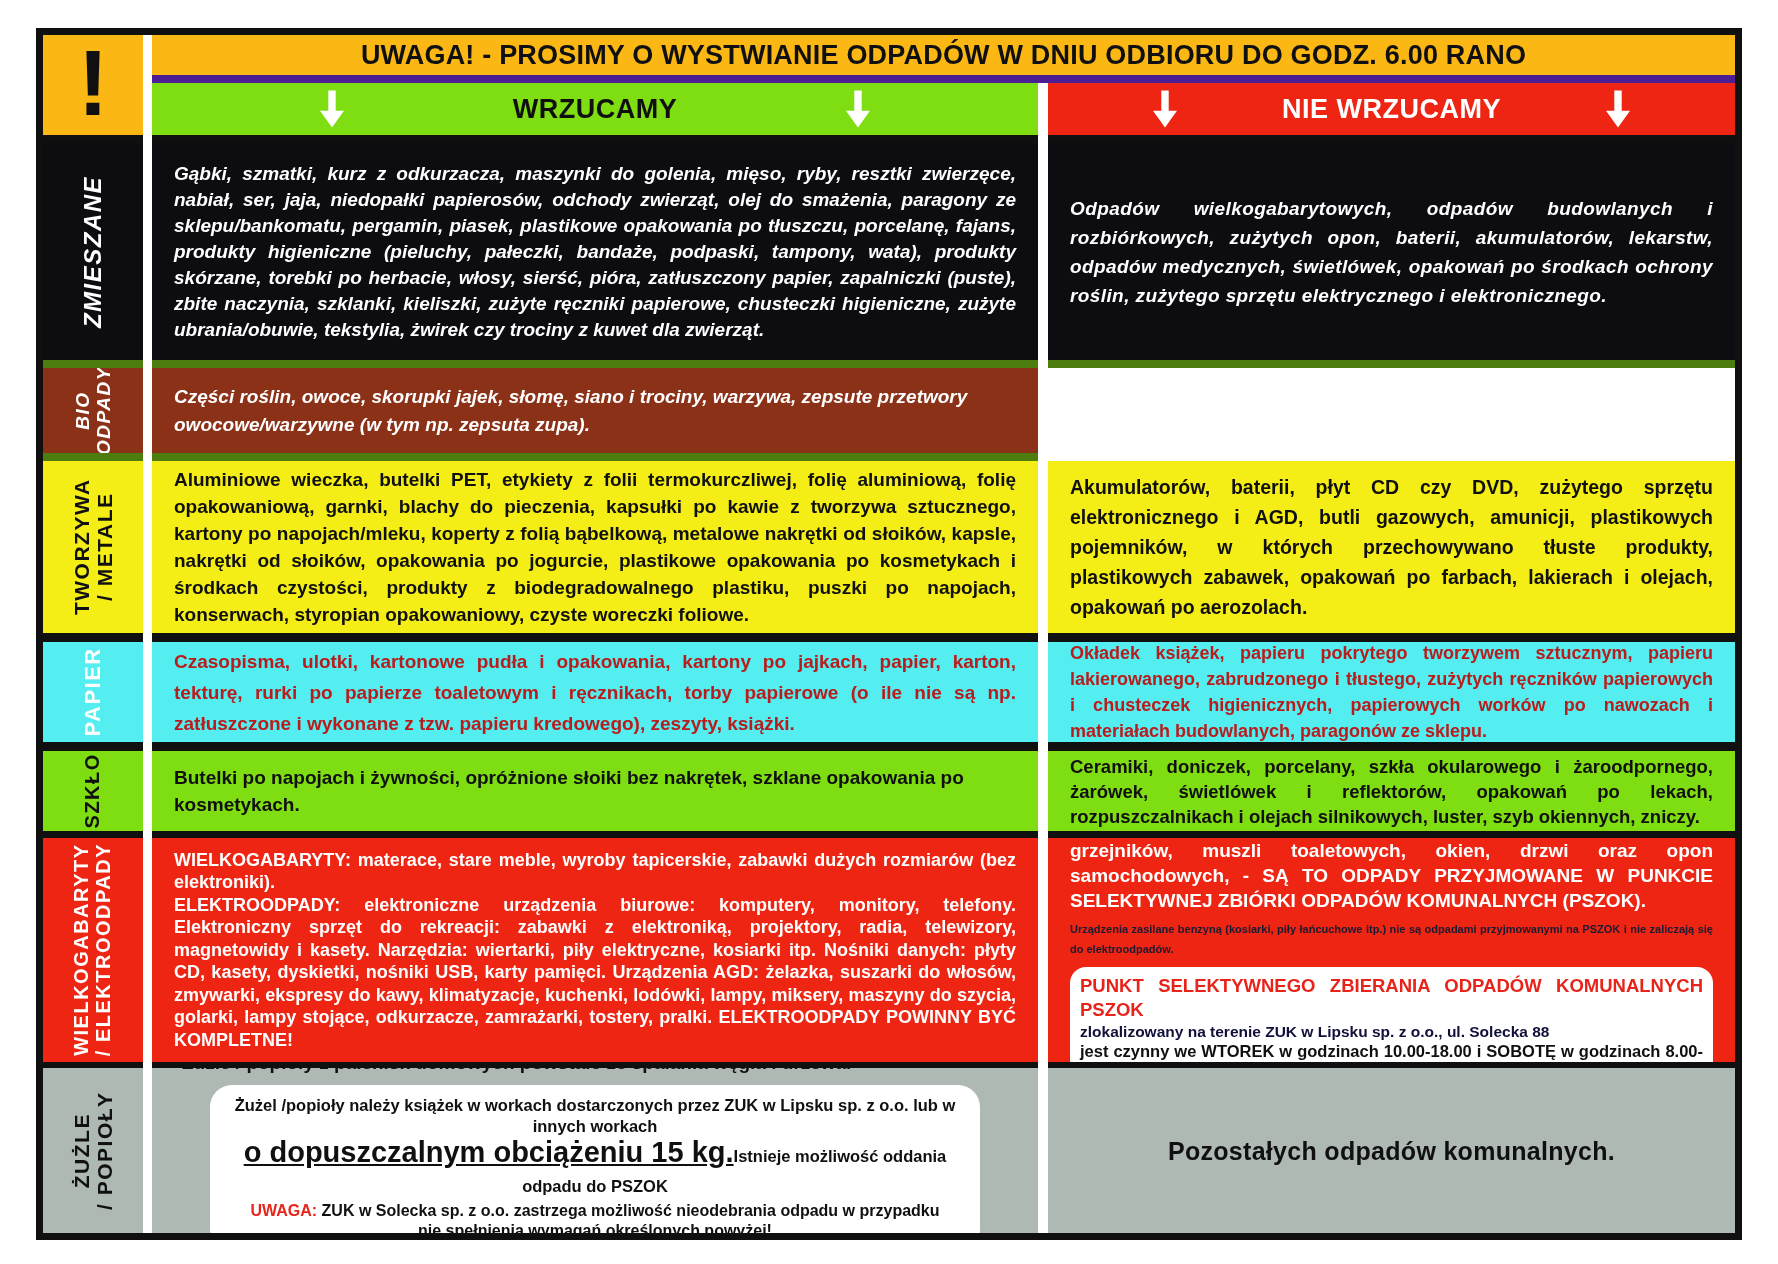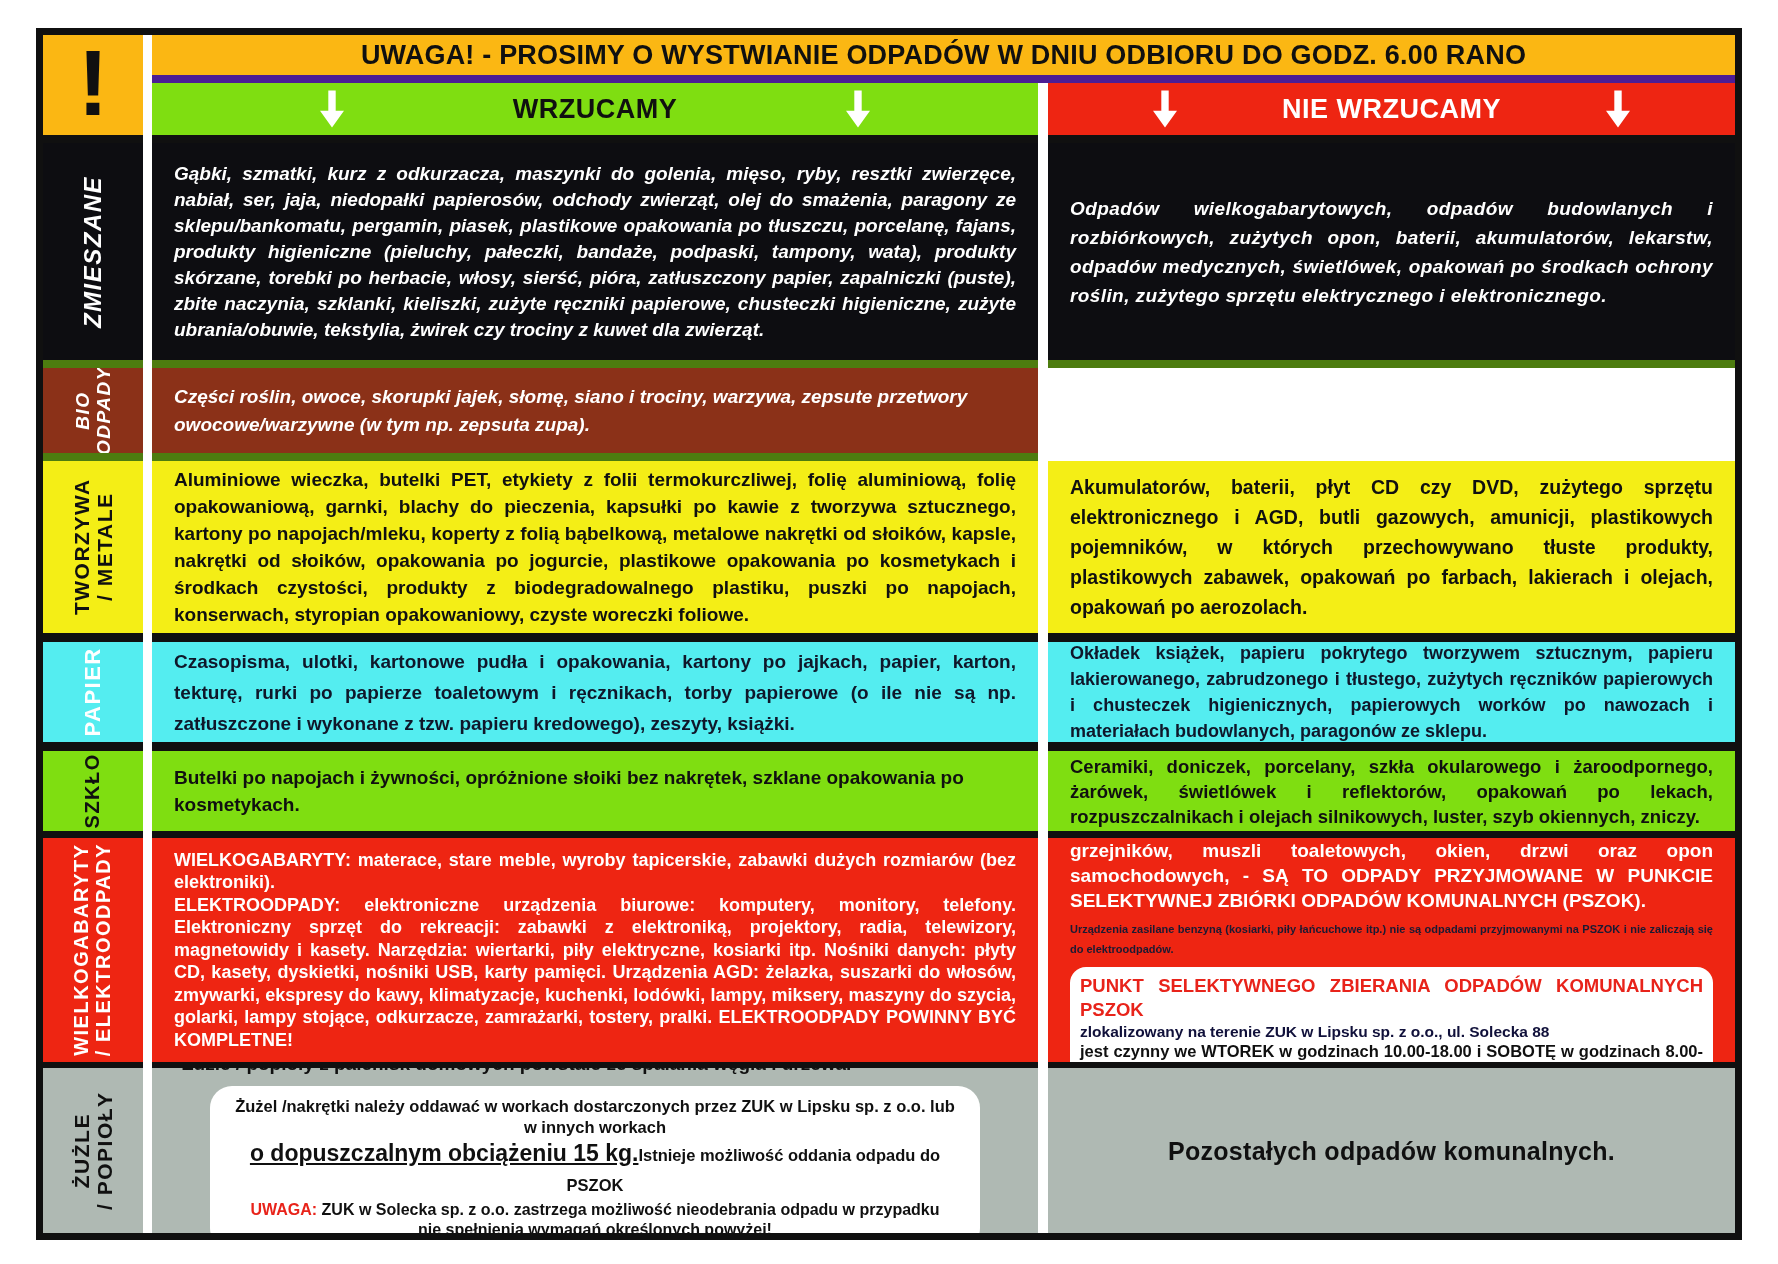--- a/index.html
+++ b/index.html
@@ -50,21 +50,21 @@
   .lbl-zuzle{background:#AFB9B3;color:#101010;}    .lbl-zuzle .vline{font-size:21px;}
 
   
   .mid{grid-column:3;}
   .rgt{grid-column:5;}
   .txt{display:flex;flex-direction:column;justify-content:center;padding:6px 22px;font-weight:bold;}
   .txt p{margin:0;text-align:justify;}
   .bg-black{background:#0D0D11;color:#ffffff;}
   .bg-brown{background:#8B3118;color:#ffffff;}
   .bg-yellow{background:#F4EE16;color:#101010;}
-  .bg-cyan{background:#54EDF0;color:#0f172a;}
+  .bg-cyan{background:#54EDF0;color:#b91c1c;}
   .bg-green{background:#7FDE11;color:#101010;}
   .bg-red{background:#EE2512;color:#ffffff;}
   .bg-gray{background:#AFB9B3;color:#101010;}
 
   .t-zmieszane-yes p{font-size:19px;line-height:26px;}
   .t-zmieszane-no  p{font-size:19px;line-height:29px;letter-spacing:.4px;}
   .t-bio-yes p{font-size:19px;line-height:28px;text-align:left;}
   .t-bio-no  p{font-size:19px;line-height:28px;letter-spacing:.4px;}
   .t-tworzywa-yes p{font-size:19px;line-height:27px;}
   .t-tworzywa-no  p{font-size:19.5px;line-height:30px;}
@@ -79,21 +79,21 @@
   .t-wielko-no .note{font-size:11px;line-height:20px;margin:6px 0 0 0;text-align:justify;color:#1A1A33;}
   .pszok-box{background:#ffffff;border-radius:16px;margin-top:8px;padding:7px 10px;text-align:center;}
   .pszok-title{font-size:18.5px;line-height:24px;color:#E8231A;font-weight:bold;margin:0;text-align:center;}
   .pszok-addr{font-size:15.5px;line-height:19px;color:#10103A;font-weight:bold;margin:0;text-align:center;}
   .pszok-hours{font-size:16.5px;line-height:20px;color:#101010;font-weight:bold;margin:0;text-align:center;}
   .t-zuzle-yes{padding:8px 30px;}
   .zuzle-title{font-size:19px;line-height:24px;text-align:center;margin:0;font-weight:bold;}
   .zuzle-box{background:#ffffff;border-radius:22px;margin:10px 28px 0 28px;padding:10px 18px;text-align:center;color:#101010;}
   .zuzle-box .l1{font-size:16.5px;line-height:21px;margin:0;text-align:center;}
   .zuzle-box .l2{font-size:16.5px;line-height:30px;margin:0;text-align:center;}
-  .zuzle-box .l2 .limit{font-size:23px;text-decoration:underline;margin-right:0;}
+  .zuzle-box .l2 .limit{font-size:29px;text-decoration:underline;margin-right:0;}
   .zuzle-box .l3{font-size:16px;line-height:20px;margin:0;text-align:center;}
   .zuzle-box .l3 .uwaga{color:#E8231A;}
   .zuzle-box .l4{font-size:16px;line-height:20px;margin:0;text-align:center;}
   .t-zuzle-no p{font-size:25px;line-height:24px;text-align:center;letter-spacing:.3px;}
 </style>
 </head>
 <body>
 
 <div class="table">
 
@@ -207,21 +207,21 @@
 
   <div class="cell lbl lbl-zuzle" style="grid-row:9">
     <div class="vlabel">
       <div class="vline">ŻUŻLE</div>
       <div class="vline">/ POPIOŁY</div>
     </div>
   </div>
   <div class="cell mid txt bg-gray t-zuzle-yes" style="grid-row:9">
     <p class="zuzle-title">Żużle / popioły z palenisk domowych powstałe ze spalania węgla i drzewa.</p>
     <div class="zuzle-box">
-      <p class="l1">Żużel /nakrętki należy oddawać w workach dostarczonych przez ZUK w Lipsku sp. z o.o. lub w innych workach</p>
+      <p class="l1">Żużel /popioły należy książek w workach dostarczonych przez ZUK w Lipsku sp. z o.o. lub w innych workach</p>
       <p class="l2">
         <span class="limit">o dopuszczalnym obciążeniu 15 kg.</span><span>Istnieje możliwość oddania odpadu do PSZOK</span>
       </p>
       <p class="l3">
         <span class="uwaga">UWAGA:</span> <span>ZUK w Solecka sp. z o.o. zastrzega możliwość nieodebrania odpadu w przypadku</span>
       </p>
       <p class="l4">nie spełnienia wymagań określonych powyżej!</p>
     </div>
   </div>
   <div class="cell rgt txt bg-gray t-zuzle-no" style="grid-row:9">

